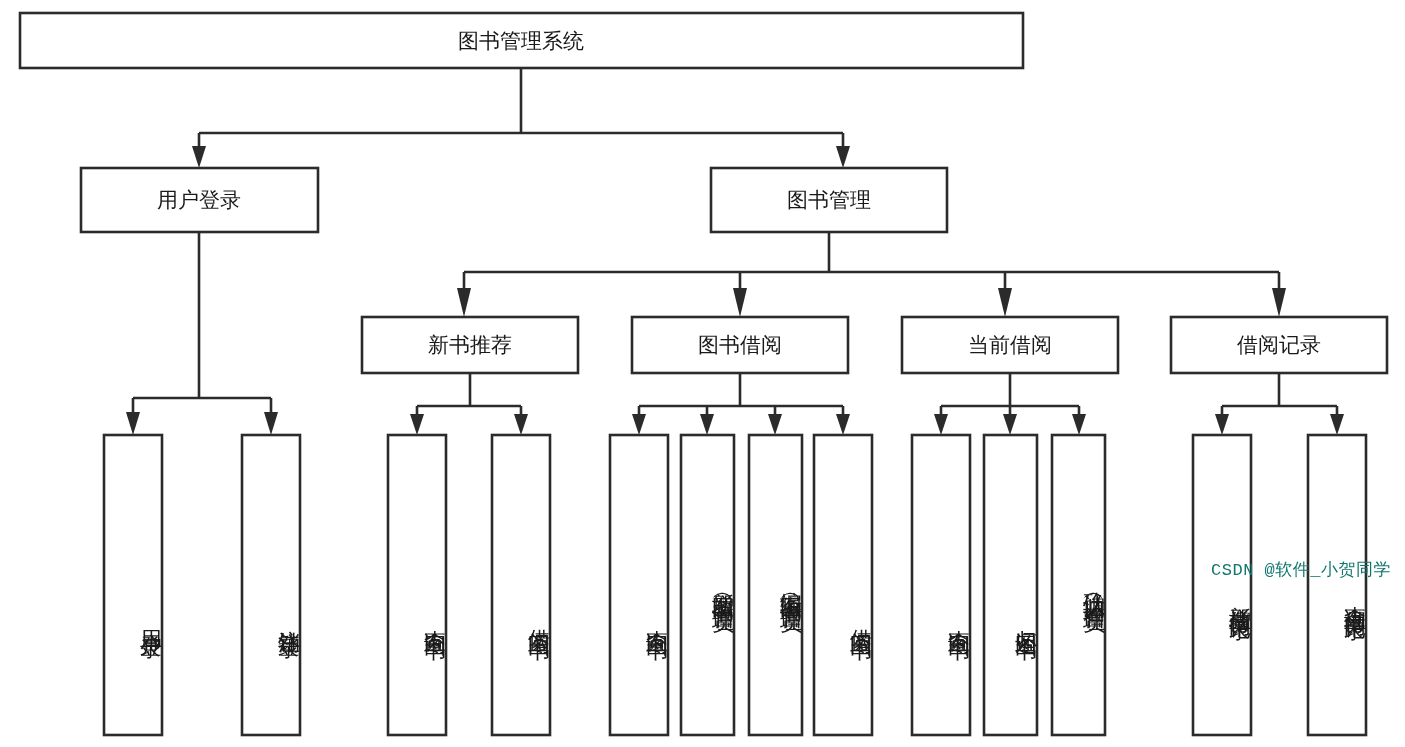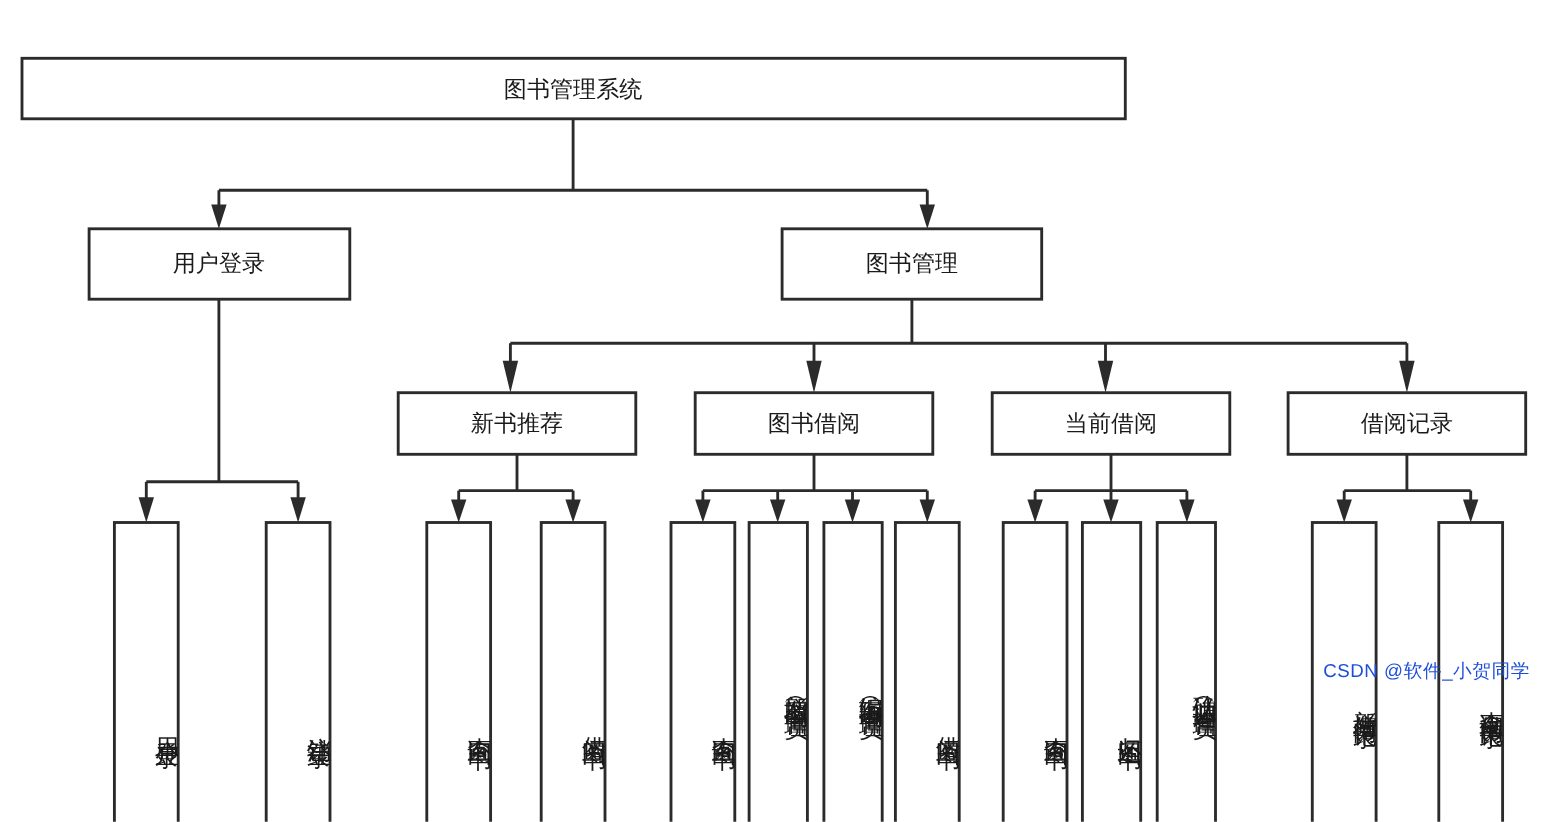--- a/index.html
+++ b/index.html
@@ -11,21 +11,20 @@
     width: 1405px;
     height: 747px;
     font-family: "DejaVu Sans", "Liberation Sans", sans-serif;
     overflow: hidden;
   }
   #diagram-root {
     position: relative;
     width: 1405px;
     height: 587px;
     background: #ffffff;
-    margin-top: 40px;
   }
   svg#tree-svg {
     position: absolute;
     left: 0;
     top: 0;
     width: 1405px;
     height: 747px;
     display: block;
   }
   .node-box {
@@ -46,23 +45,23 @@
     fill: none;
   }
   .arrow-head {
     fill: #2b2b2b;
     stroke: none;
   }
   .watermark {
     position: absolute;
     right: 14px;
     bottom: 6px;
-    font-family: Liberation Sans, sans-serif;
+    font-family: Liberation Mono, monospace;
     font-size: 17px;
-    color: #1d4ed8;
+    color: #0f766e;
     letter-spacing: 0.5px;
     white-space: nowrap;
     pointer-events: none;
   }
   .vtext-wrap {
     position: absolute;
     display: flex;
     align-items: flex-start;
     justify-content: center;
     writing-mode: vertical-rl;

